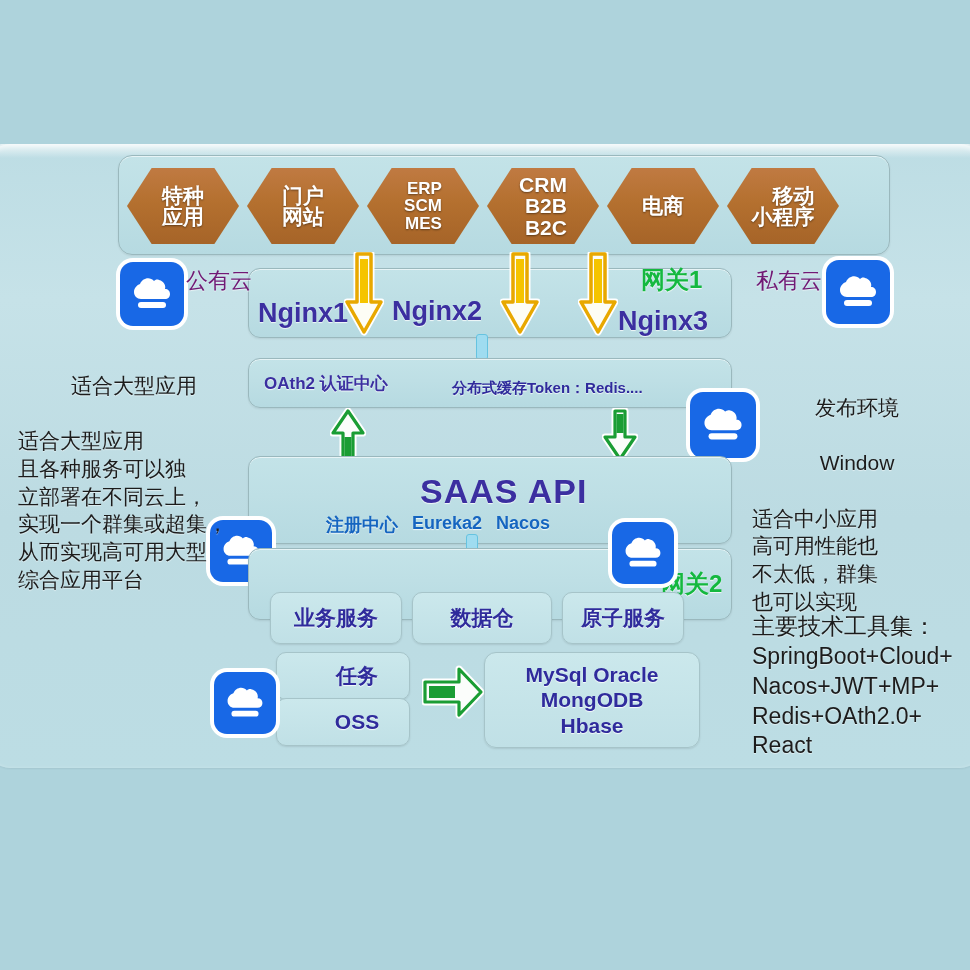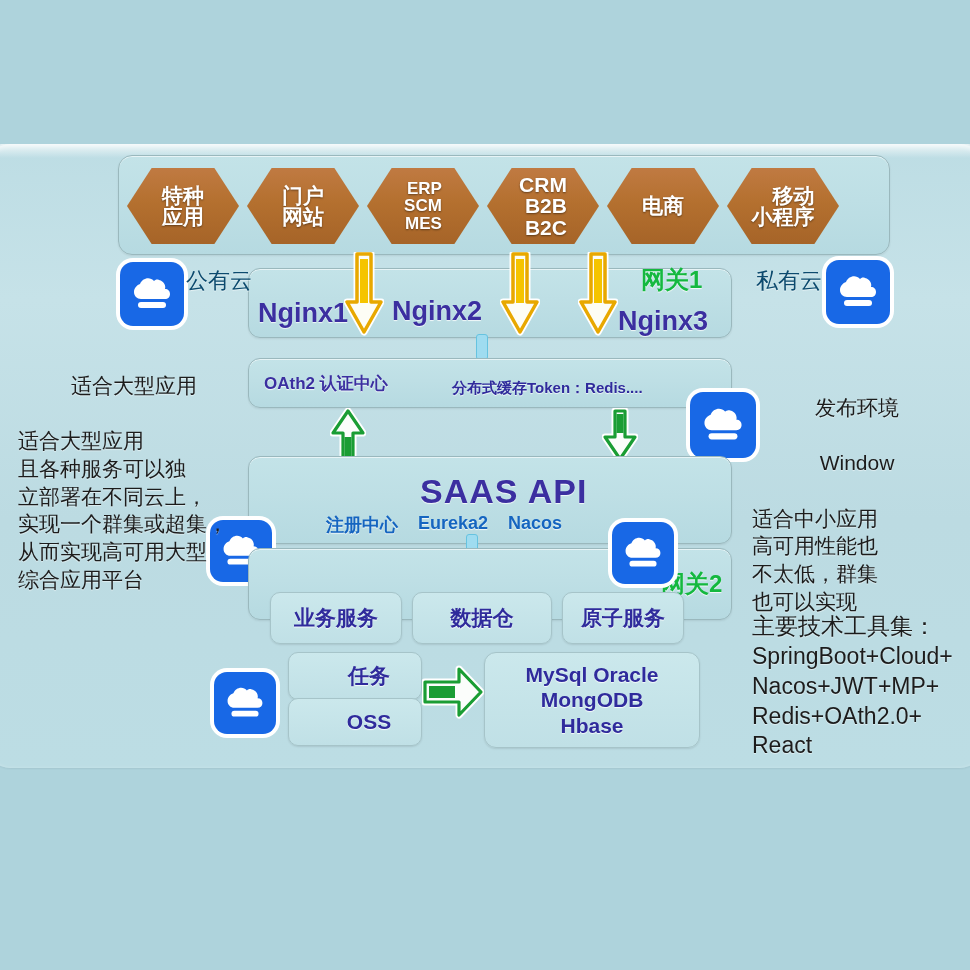--- a/index.html
+++ b/index.html
@@ -61,40 +61,40 @@
     font-weight:bold;font-size:17px;text-shadow:0 1px 1px rgba(255,255,255,.8);}
   #oauth-cache{position:absolute;left:452px;top:379px;color:#2f2b9c;
     font-weight:bold;font-size:15px;text-shadow:0 1px 1px rgba(255,255,255,.8);}
 
   
   #saas-band{left:248px;top:456px;width:484px;height:88px;}
   #saas-title{position:absolute;left:420px;top:472px;color:#3b2fa0;
     font-weight:bold;font-size:34px;letter-spacing:1px;
     text-shadow:0 1px 1px rgba(255,255,255,.8);}
   #registry-row{position:absolute;left:326px;top:513px;width:290px;
-    display:flex;gap:20px;color:#1565c0;font-weight:bold;font-size:18px;
+    display:flex;gap:14px;color:#1565c0;font-weight:bold;font-size:18px;
     text-shadow:0 1px 1px rgba(255,255,255,.8);}
 
   
   #svc-band{left:248px;top:548px;width:484px;height:72px;}
   .svc-box{
     position:absolute;top:592px;height:52px;border-radius:10px;
     background:linear-gradient(180deg,#cbe8ec 0%,#c0e0e6 100%);
     border:1px solid #a6c4c9;
     display:flex;align-items:center;justify-content:center;
     color:#2f2b9c;font-weight:bold;font-size:21px;
     text-shadow:0 1px 1px rgba(255,255,255,.85);
     box-shadow:0 1px 2px rgba(0,0,0,.10);box-sizing:border-box;
   }
   #svc-0{left:270px;width:132px;}
   #svc-1{left:412px;width:140px;}
   #svc-2{left:562px;width:122px;}
 
   .task-box{
-    position:absolute;left:288px;width:134px;height:48px;border-radius:10px;
+    position:absolute;left:276px;width:134px;height:48px;border-radius:10px;
     background:linear-gradient(180deg,#cbe8ec 0%,#c0e0e6 100%);
     border:1px solid #a6c4c9;
     display:flex;align-items:center;justify-content:center;
     color:#2f2b9c;font-weight:bold;font-size:21px;
     text-shadow:0 1px 1px rgba(255,255,255,.85);
     box-shadow:0 1px 2px rgba(0,0,0,.10);box-sizing:border-box;padding-left:28px;
   }
   #task-0{top:652px;}
   #task-1{top:698px;}
 
@@ -118,21 +118,21 @@
   .arrow svg{display:block;}
 
   
   .side-text{position:absolute;color:#1c1c1c;font-size:21px;line-height:1.32;
     text-shadow:0 1px 1px rgba(255,255,255,.55);white-space:pre-line;}
   #left-text{left:18px;top:344px;width:232px;}
   #right-text{left:752px;top:366px;width:210px;text-align:left;}
   #right-tools{left:752px;top:582px;width:216px;font-size:23px;line-height:1.30;}
   .ctr{display:block;text-align:center;}
 
-  .cloud-label{position:absolute;color:#0c4a6e;font-size:22px;
+  .cloud-label{position:absolute;color:#701a75;font-size:22px;
     text-shadow:0 1px 1px rgba(255,255,255,.6);}
 
   
   .conn{position:absolute;background:#9fdcf0;border:1px solid #66c3e0;
     border-radius:3px;}
 </style>
 </head>
 <body>
 
 <div id="outer-panel"></div>

